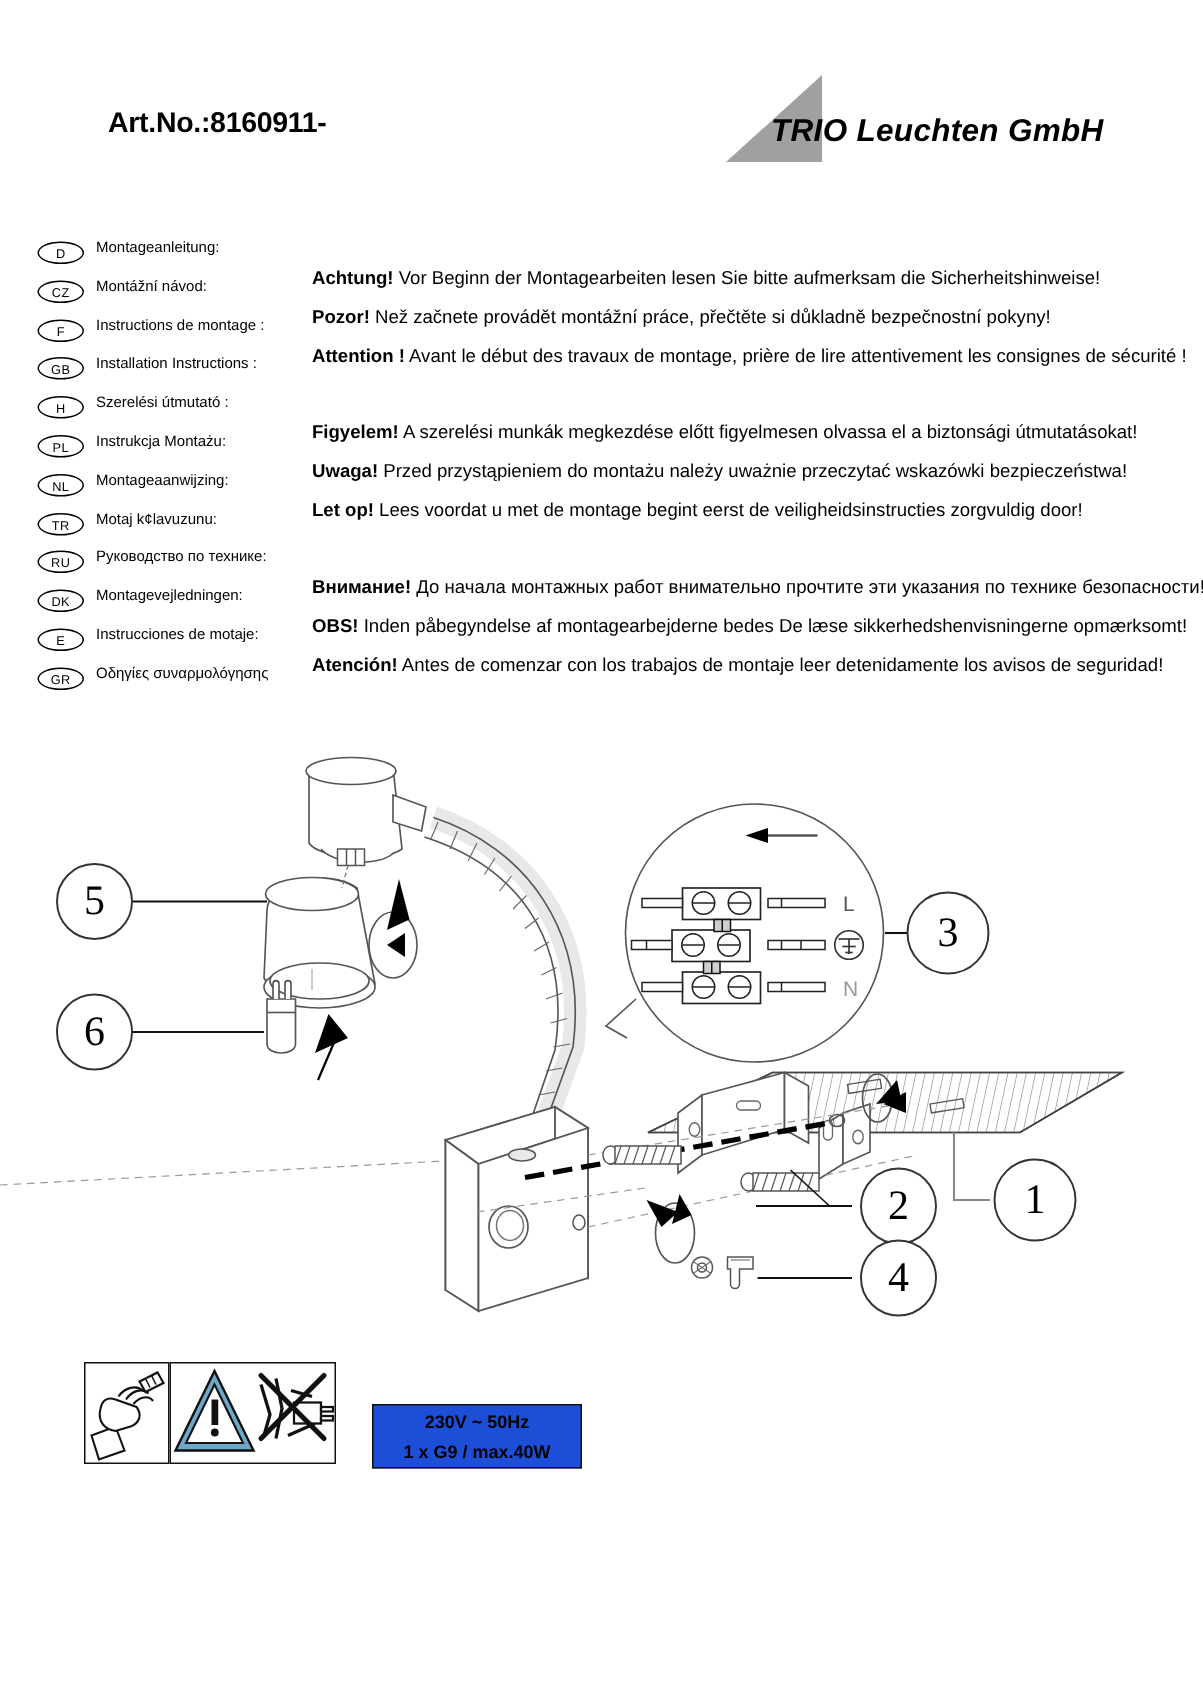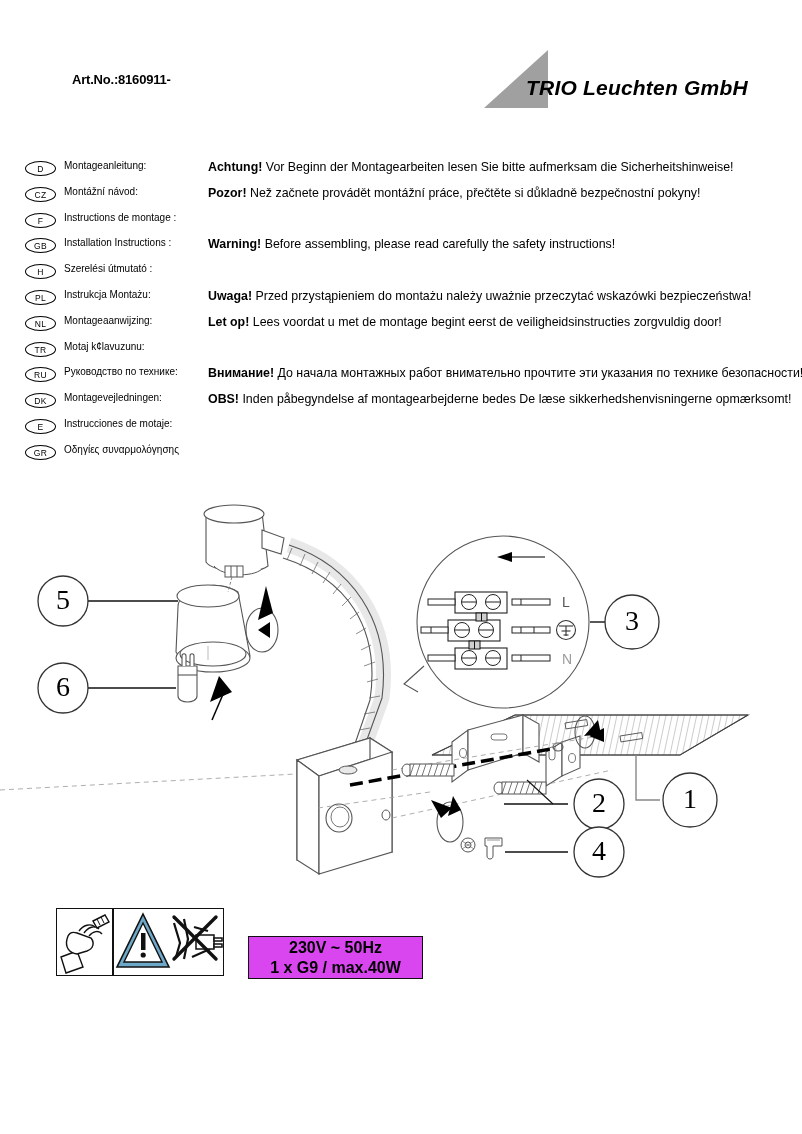--- a/index.html
+++ b/index.html
@@ -16,31 +16,31 @@
     overflow: hidden;
   }
 
   
   #header { position: absolute; left: 0; top: 0; width: 802px; height: 140px; }
 
   #art-no {
     position: absolute;
     left: 72px;
     top: 72px;
-    font-size: 13px;
+    font-size: 19px;
     font-weight: bold;
     letter-spacing: -0.2px;
     white-space: nowrap;
   }
 
   #logo { position: absolute; left: 470px; top: 50px; width: 280px; height: 66px; }
   #logo-triangle { position: absolute; left: 0; top: 0; }
   #logo-text {
     position: absolute;
-    left: 56px;
+    left: 44px;
     top: 26px;
     font-size: 21px;
     font-weight: bold;
     font-style: italic;
     letter-spacing: 0.2px;
     white-space: nowrap;
   }
 
   
   #lang-table { position: absolute; left: 0; top: 158px; width: 802px; }
@@ -67,21 +67,21 @@
   .lang-name {
     position: absolute;
     left: 64px;
     top: 2px;
     font-size: 10px;
     white-space: nowrap;
   }
   .lang-warn {
     position: absolute;
     left: 208px;
-    top: 2px;
+    top: 20px;
     font-size: 12.4px;
     white-space: nowrap;
   }
   .lang-warn b { font-weight: bold; }
 
   
   #diagram { position: absolute; left: 0; top: 470px; width: 802px; height: 420px; }
 
   .pictogram-box {
     position: absolute;
@@ -89,30 +89,30 @@
     background: #ffffff;
     box-sizing: border-box;
   }
   #picto-hand { left: 56px; top: 908px; width: 57px; height: 68px; }
   #picto-warn { left: 113px; top: 908px; width: 111px; height: 68px; }
 
   #spec-box {
     position: absolute;
     left: 248px;
     top: 936px;
-    width: 175px;
+    width: 140px;
     height: 43px;
     border: 1.4px solid #111;
     box-sizing: border-box;
     text-align: center;
-    font-size: 16px;
+    font-size: 12px;
     font-weight: bold;
     line-height: 20px;
     padding-top: 1px;
-    background: #d946ef;
+    background: #1d4ed8;
   }
 
   .callout-num {
     font-family: "Liberation Serif", serif;
     font-size: 28px;
     fill: #000;
     text-anchor: middle;
     dominant-baseline: middle;
   }
 </style>
@@ -142,31 +142,32 @@
 
   <div class="lang-row">
     <div class="lang-badge">CZ</div>
     <div class="lang-name">Montážní návod:</div>
     <div class="lang-warn"><b>Pozor!</b><span> Než začnete provádět montážní práce, přečtěte si důkladně bezpečnostní pokyny!</span></div>
   </div>
 
   <div class="lang-row">
     <div class="lang-badge">F</div>
     <div class="lang-name">Instructions de montage :</div>
+    <div class="lang-warn"><b>Attention  !</b><span> Avant le début des travaux de montage, prière de lire attentivement les consignes de sécurité !</span></div>
   </div>
 
   <div class="lang-row">
     <div class="lang-badge">GB</div>
     <div class="lang-name">Installation Instructions :</div>
-    <div class="lang-warn"><b>Warning!</b><span> Before assembling, please read carefully the safety instructions!</span></div>
   </div>
 
   <div class="lang-row">
     <div class="lang-badge">H</div>
     <div class="lang-name">Szerelési útmutató :</div>
+    <div class="lang-warn"><b>Figyelem!</b><span> A szerelési munkák megkezdése előtt figyelmesen olvassa el a biztonsági útmutatásokat!</span></div>
   </div>
 
   <div class="lang-row">
     <div class="lang-badge">PL</div>
     <div class="lang-name">Instrukcja Montażu:</div>
     <div class="lang-warn"><b>Uwaga!</b><span> Przed przystąpieniem do montażu należy uważnie przeczytać wskazówki bezpieczeństwa!</span></div>
   </div>
 
   <div class="lang-row">
     <div class="lang-badge">NL</div>
@@ -187,20 +188,21 @@
 
   <div class="lang-row">
     <div class="lang-badge">DK</div>
     <div class="lang-name">Montagevejledningen:</div>
     <div class="lang-warn"><b>OBS!</b><span> Inden påbegyndelse af montagearbejderne bedes De læse sikkerhedshenvisningerne opmærksomt!</span></div>
   </div>
 
   <div class="lang-row">
     <div class="lang-badge">E</div>
     <div class="lang-name">Instrucciones de motaje:</div>
+    <div class="lang-warn"><b>Atención!</b><span> Antes de comenzar con los trabajos de montaje leer detenidamente los avisos de seguridad!</span></div>
   </div>
 
   <div class="lang-row">
     <div class="lang-badge">GR</div>
     <div class="lang-name">Οδηγίες συναρμολόγησης</div>
   </div>
 
 </div>
 
 <div id="diagram">

